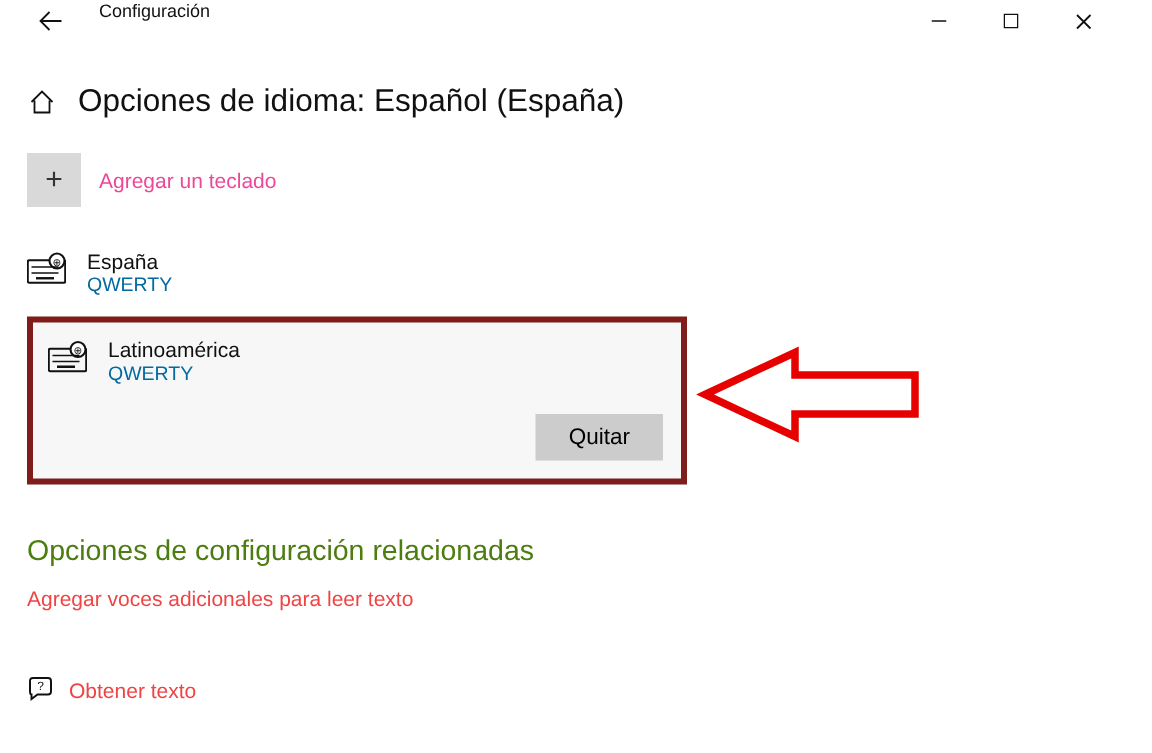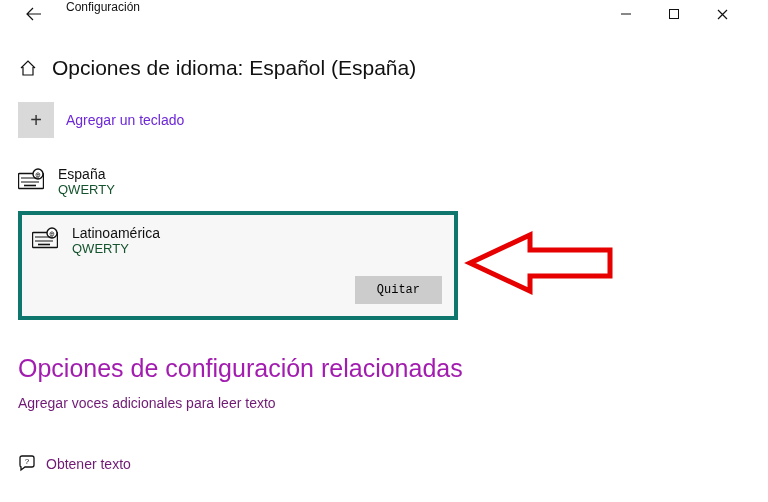--- a/index.html
+++ b/index.html
@@ -81,77 +81,77 @@
     background: #d9d9d9;
     display: flex;
     align-items: center;
     justify-content: center;
     margin-right: 12px;
     font-size: 20px;
     color: #333;
   }
   .add-label {
     font-size: 14px;
-    color: #6d28d9;
+    color: #ec4899;
   }
   .kb-row {
     display: flex;
     align-items: flex-start;
     padding: 2px 0 14px 0;
   }
   .kb-icon {
     width: 28px;
     margin-right: 12px;
     margin-top: 2px;
   }
   .kb-title {
     font-size: 14px;
     color: #111;
   }
   .kb-sub {
     font-size: 13px;
-    color: #14532d;
+    color: #0369a1;
   }
   .selected-wrap {
-    border: 4px solid #0f766e;
+    border: 4px solid #7f1d1d;
     background: #f7f7f7;
     padding: 10px 12px 12px 10px;
     width: 440px;
     position: relative;
   }
   .selected-inner {
     display: flex;
     align-items: flex-start;
   }
   .remove-row {
     display: flex;
     justify-content: flex-end;
     margin-top: 20px;
   }
   .remove-btn {
     background: #ccc;
     border: none;
     padding: 7px 22px;
-    font-size: 12px;
-    cursor: pointer;
-    font-family: Liberation Mono, monospace;
+    font-size: 15px;
+    cursor: pointer;
+    font-family: Liberation Sans, sans-serif;
   }
   .arrow {
     position: absolute;
     left: 460px;
     top: 215px;
   }
   .related-head {
-    font-size: 25px;
+    font-size: 19px;
     margin-top: 34px;
     margin-bottom: 12px;
-    color: #a21caf;
+    color: #4d7c0f;
   }
   .link {
-    color: #701a75;
+    color: #ef4444;
     font-size: 14px;
     cursor: pointer;
     display: flex;
     align-items: center;
     gap: 10px;
   }
   .help-row {
     margin-top: 44px;
   }
   svg { display: block; }

